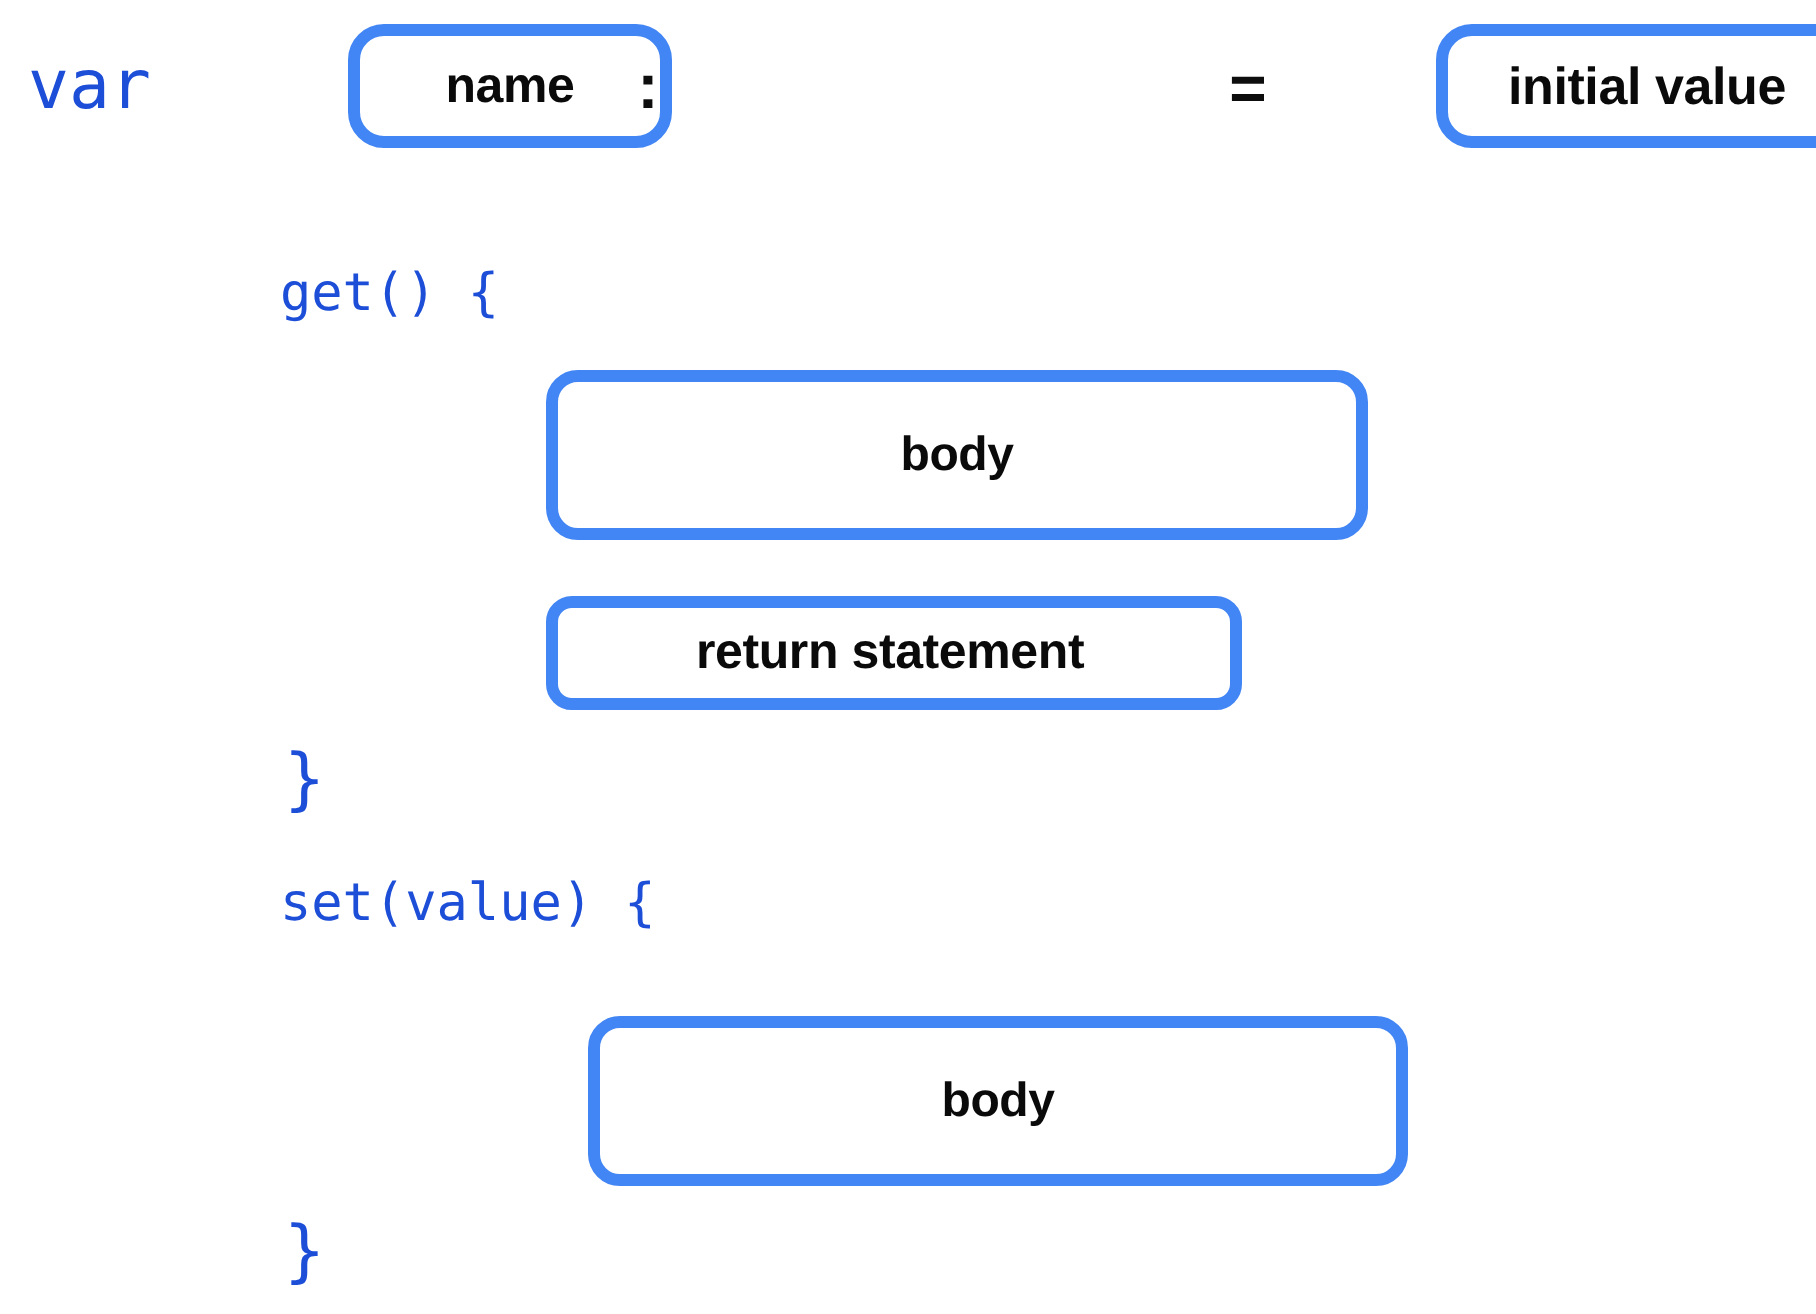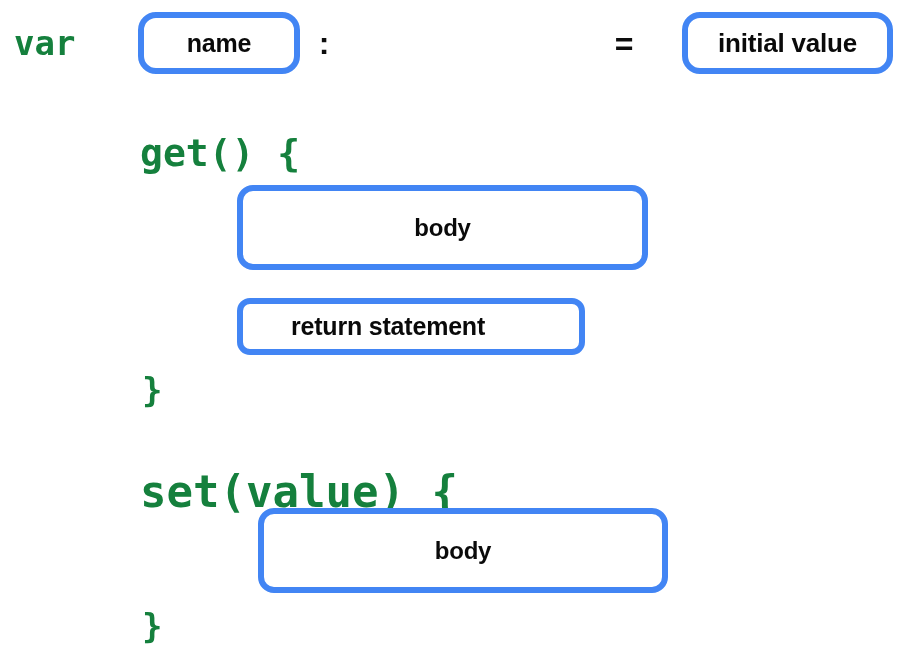--- a/index.html
+++ b/index.html
@@ -15,22 +15,22 @@
     height: 657px;
     background: #ffffff;
     overflow: hidden;
     font-family: "Liberation Sans", sans-serif;
   }
 
   
   .code-token {
     position: absolute;
     font-family: "DejaVu Sans Mono", "Liberation Mono", monospace;
-    font-weight: 700;
-    color: #15803d;
+    font-weight: 400;
+    color: #1d4ed8;
     white-space: pre;
     line-height: 1;
   }
 
   
   .operator {
     position: absolute;
     font-family: "Liberation Sans", sans-serif;
     font-weight: 700;
     color: #0d0d0d;
@@ -42,20 +42,21 @@
   
   .slot {
     position: absolute;
     box-sizing: border-box;
     background: #ffffff;
     border: 6px solid #4285f4;
     border-radius: 16px;
     display: flex;
     align-items: center;
     justify-content: center;
+    margin-left: 36px;
   }
 
   .slot-label {
     font-family: "Liberation Sans", sans-serif;
     font-weight: 700;
     color: #0a0a0a;
     letter-spacing: -0.2px;
     line-height: 1;
     white-space: nowrap;
   }
@@ -70,27 +71,27 @@
 
   
   #slot-name    .slot-label { font-size: 25px; }
   #slot-datatype .slot-label { font-size: 26px; }
   #slot-initial .slot-label { font-size: 26px; text-align: center; }
   #slot-get-body .slot-label { font-size: 24px; }
   #slot-return  .slot-label { font-size: 25px; }
   #slot-set-body .slot-label { font-size: 24px; }
 
   
-  #slot-return { justify-content: flex-start; padding-left: 48px; }
+  #slot-return { justify-content: flex-start; padding-left: 69px; }
 
   
   #token-var     { left: 14px;  top: 26px;  font-size: 34px; }
-  #token-get     { left: 140px; top: 134px; font-size: 38px; }
+  #token-get     { left: 140px; top: 134px; font-size: 26px; }
   #token-close-1 { left: 142px; top: 373px; font-size: 34px; }
-  #token-set     { left: 140px; top: 470px; font-size: 44px; }
+  #token-set     { left: 140px; top: 439px; font-size: 26px; }
   #token-close-2 { left: 142px; top: 609px; font-size: 34px; }
 
   
   #op-colon { left: 313px; top: 27px; width: 22px; font-size: 32px; }
   #op-equal { left: 610px; top: 28px; width: 28px; font-size: 32px; }
 </style>
 </head>
 <body>
 
 <div id="canvas">

